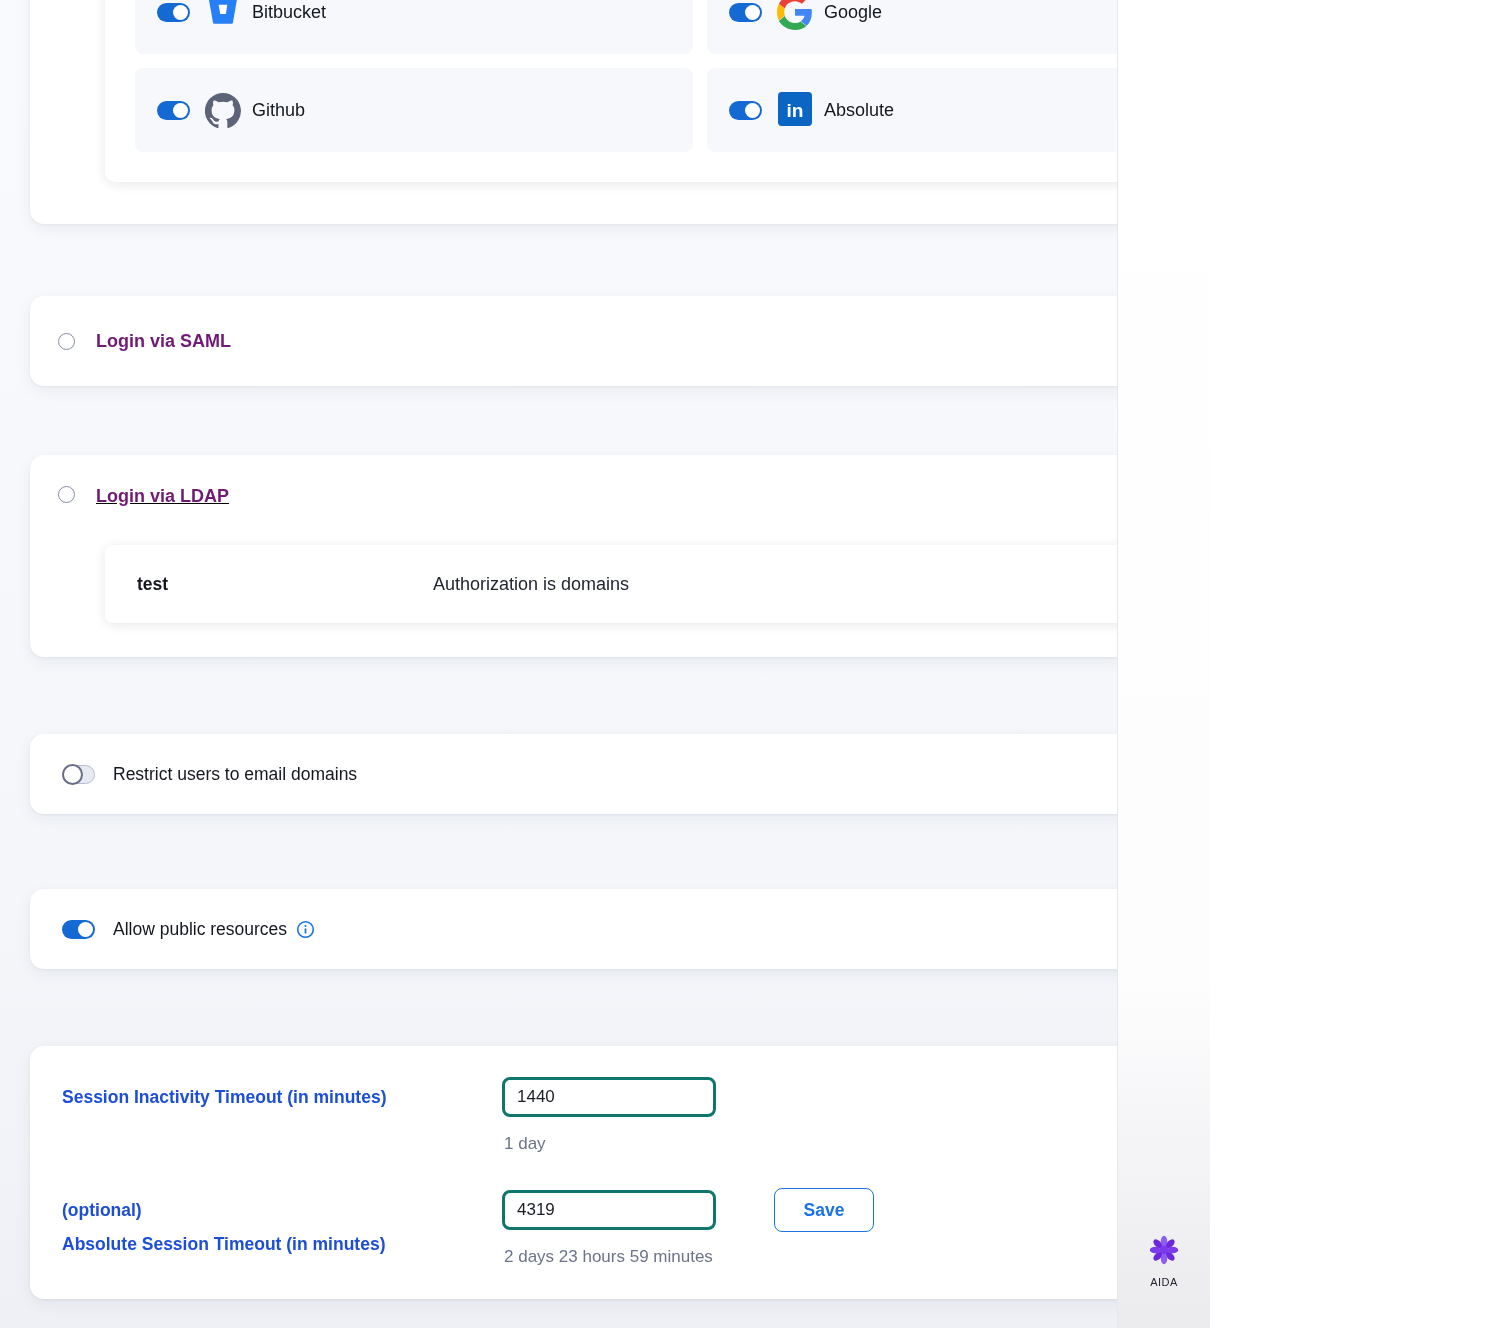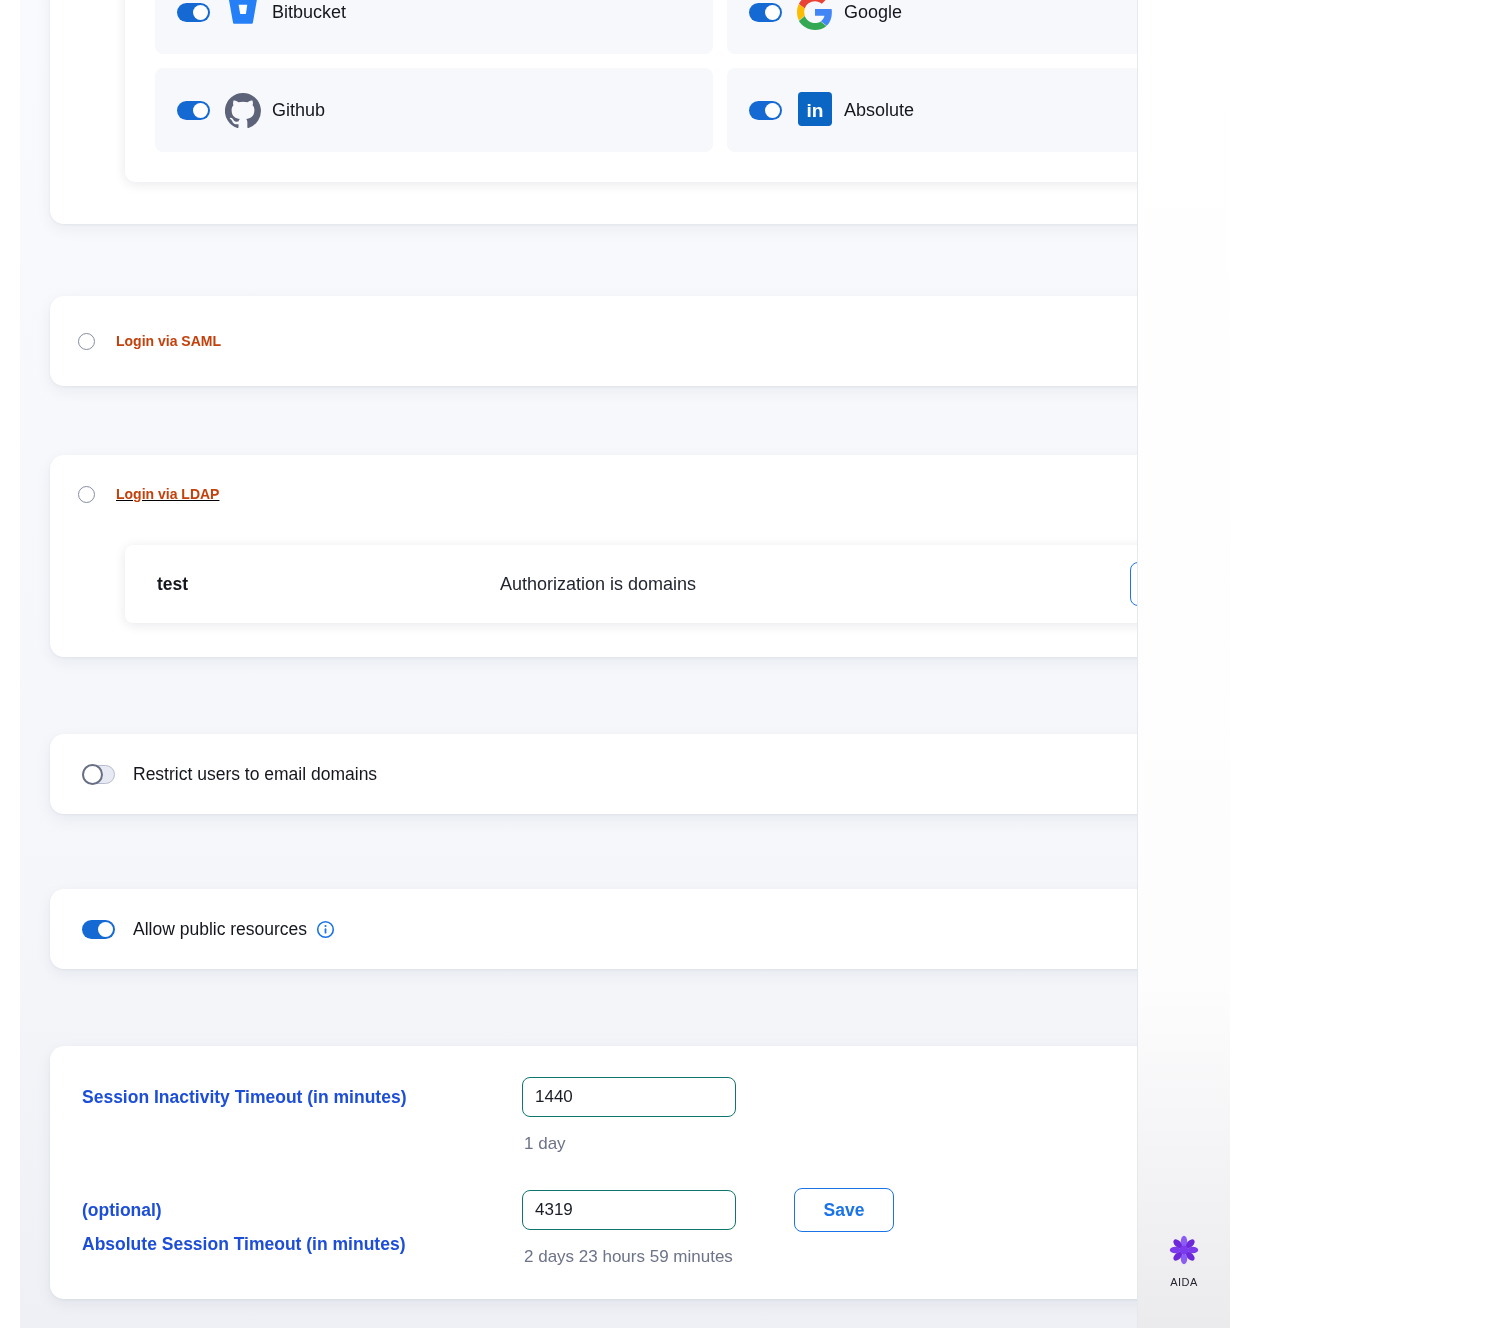--- a/index.html
+++ b/index.html
@@ -1,19 +1,19 @@
 <!DOCTYPE html>
 <html><head>
 <meta charset="utf-8">
 <style>
   * { margin:0; padding:0; box-sizing:border-box; }
   html,body { width:1498px; height:1328px; }
   body { font-family:"Liberation Sans", sans-serif; }
   .page { position:relative; width:1210px; height:1328px; overflow:hidden;
-          background:linear-gradient(180deg,#f9fafd 0%,#f4f6fa 70%,#eef0f5 100%);margin-left:20px; }
+          background:linear-gradient(180deg,#f9fafd 0%,#f4f6fa 70%,#eef0f5 100%); }
   .main { position:absolute; left:30px; top:0; width:1340px; }
   .card { background:#fff; border-radius:14px;
           box-shadow:0 1px 3px rgba(22,30,60,.05), 0 5px 16px rgba(22,30,60,.06); }
 
   
   .providers-card { margin-top:-90px; padding:30px 75px 42px; }
   .providers-inner { background:#fff; border-radius:10px; padding:30px;
                      box-shadow:0 2px 12px rgba(25,32,70,.10); }
   .tiles { display:grid; grid-template-columns:1fr 1fr; gap:14px; }
   .tile { height:84px; background:#f7f8fb; border-radius:8px;
@@ -28,49 +28,49 @@
   .toggle.on::after { content:""; position:absolute; right:2px; top:2px; width:15px; height:15px;
                       border-radius:50%; background:#fff; }
   .toggle.off { background:#e7e9f3; border:1px solid #b8bcd0; }
   .toggle.off::after { content:""; position:absolute; left:-1px; top:-2px; width:17px; height:17px;
                        border-radius:50%; background:#fff; border:2px solid #686e84; }
 
   
   .saml-card { margin-top:72px; height:90px; display:flex; align-items:center; padding:0 34px 0 28px; }
   .radio { width:17px; height:17px; border:1.5px solid #868ca3; border-radius:50%;
            background:#fff; flex:none; cursor:pointer; }
-  .section-label { font-weight:700; font-size:14px; color:#c2410c; margin-left:21px; }
+  .section-label { font-weight:700; font-size:18px; color:#701a75; margin-left:21px; }
   .chev { margin-left:auto; display:flex; cursor:pointer; }
 
   .ldap-card { margin-top:69px; padding:31px 34px 34px 28px; }
   .ldap-head { display:flex; align-items:flex-start; height:34px;text-decoration:underline; }
   .ldap-row { margin:25px 13px 0 47px; height:78px; background:#fff; border-radius:8px;
               box-shadow:0 2px 12px rgba(25,32,70,.10); display:flex; align-items:center;
-              padding:0 46px 0 32px;gap:47px; }
+              padding:0 46px 0 32px; }
   .entry-name { width:296px; font-weight:700; font-size:17.5px; color:#15171f; }
   .entry-status { font-size:18px; color:#232631; }
   .btn-outline { border:1.5px solid #1a73e8; border-radius:8px; background:#fff; color:#1a73e8;
                  font-weight:700; font-size:17.5px; font-family:inherit; cursor:pointer; }
   .test-btn { margin-left:auto; width:88px; height:44px; }
   .kebab { margin-left:20px; display:flex; flex-direction:column; gap:3.5px; cursor:pointer; padding:4px; }
   .kebab i { width:4.5px; height:4.5px; border-radius:50%; background:#9ba0af; }
 
   .toggle-card { height:80px; display:flex; align-items:center; padding:0 28px 0 32px; }
   .restrict-card { margin-top:77px; }
   .allow-card { margin-top:75px; }
   .toggle-label { font-weight:400; font-size:17.5px; color:#15171f; margin-left:18px; }
   .info { margin-left:9px; display:flex; cursor:pointer; }
 
   
   .session-card { margin-top:77px; padding:31px 28px 32px 32px; }
   .form-row { display:flex; align-items:flex-start; }
   .row2 { margin-top:36px; }
   .form-label { width:440px; font-weight:700; font-size:17.5px; line-height:34px;
                 padding-top:3px; color:#1d4ed8; }
-  .field input { width:214px; height:40px; border:1px solid #0f766e; border-radius:8px;
+  .field input { width:214px; height:40px; border:3px solid #0f766e; border-radius:8px;
                  font-size:17px; padding:0 12px; color:#1a1d26; font-family:inherit; outline:none; }
   .hint { margin-top:17px; font-size:17px; color:#6d7389; padding-left:2px; }
   .save-btn { margin-left:58px; width:100px; height:44px; margin-top:-2px; }
 
   
   .right-panel { position:absolute; top:0; right:0; width:93px; height:1328px;
                  background:linear-gradient(180deg,#ffffff 0%,#fdfdfe 74%,#ebebee 100%);
                  border-left:1px solid #e7e8ee;padding-left:17px; }
   .aida { position:absolute; bottom:40px; left:0; width:100%; display:flex;
           flex-direction:column; align-items:center; gap:6px; cursor:pointer; }

